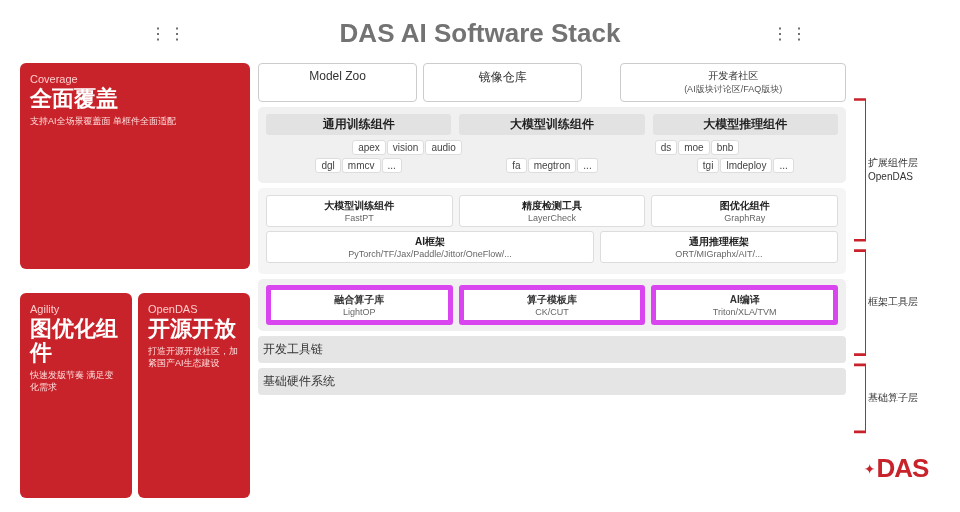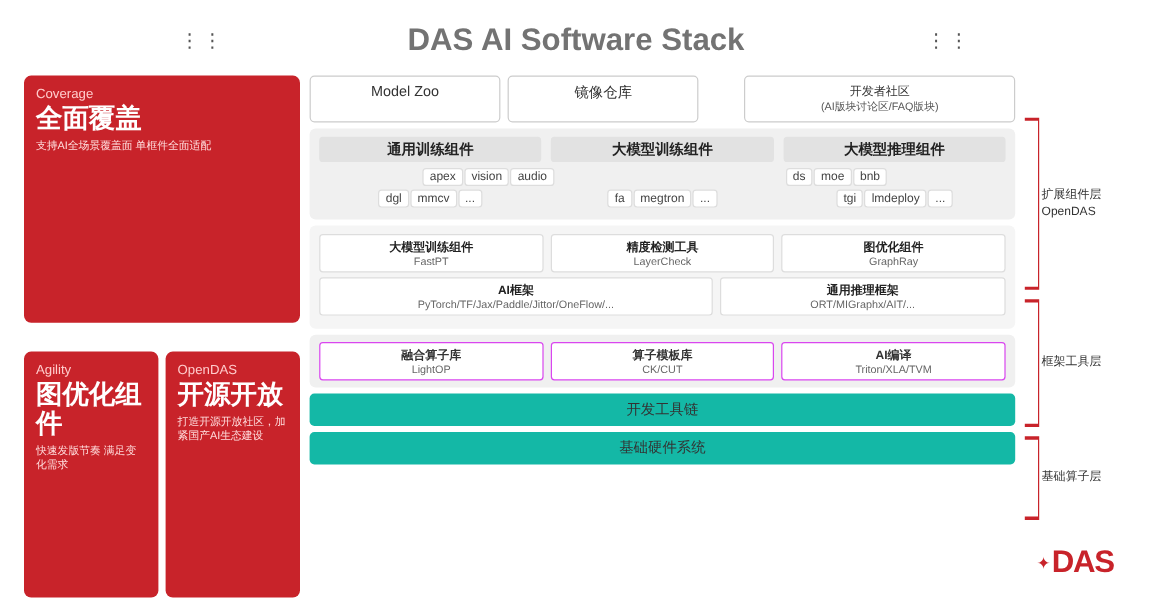--- a/index.html
+++ b/index.html
@@ -185,33 +185,33 @@
       border-radius: 5px;
       padding: 6px 8px;
     }
     .base-row {
       display: flex;
       gap: 6px;
     }
     .base-box {
       flex: 1;
       background: #fff;
-      border: 1px solid #d946ef;
+      border: 5px solid #d946ef;
       border-radius: 3px;
       padding: 3px 6px;
       text-align: center;
       font-size: 10px;
       color: #333;
     }
     
     .bar-section {
-      background: #14b8a6;
+      background: #e5e5e5;
       border-radius: 4px;
       padding: 5px;
-      text-align: center;
+      text-align: left;
       font-size: 12px;
       color: #333;
       font-weight: 500;
     }
   </style>
 </head>
 <body>
 
 <div class="page">
 

